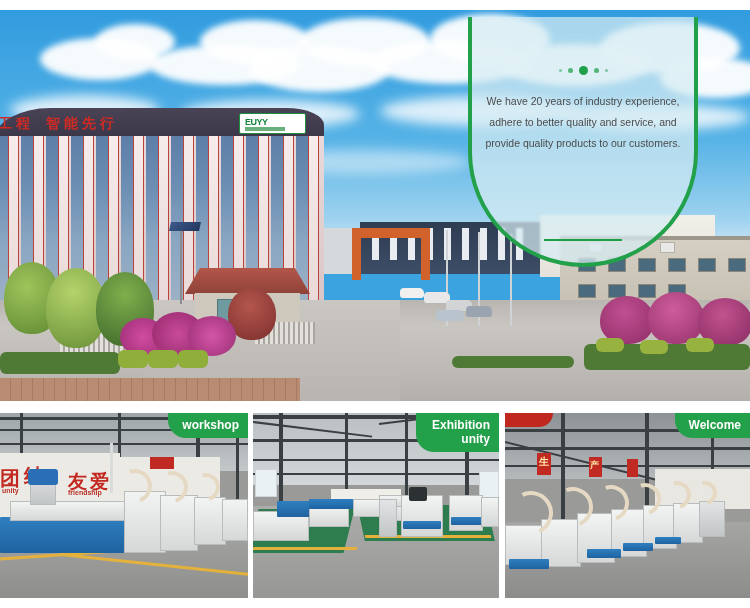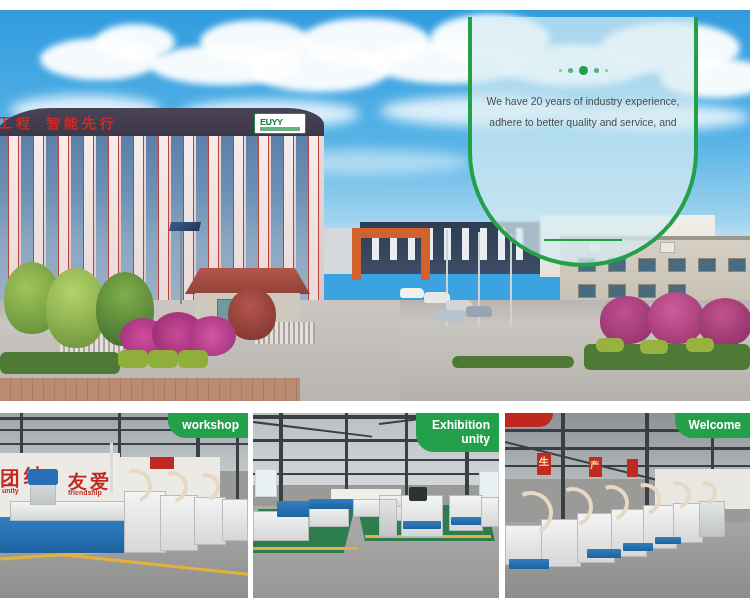--- a/index.html
+++ b/index.html
@@ -20,21 +20,21 @@
   
   .bldg-main { position:absolute; left:-6px; top:108px; width:330px; height:205px; }
   .bldg-band { position:absolute; left:0; top:0; width:330px; height:32px;
       background:linear-gradient(to bottom,#4a4356,#3b3548); border-radius:60px 40px 0 0/34px 18px 0 0; }
   .bldg-face { position:absolute; left:0; top:28px; width:330px; height:178px;
       background:linear-gradient(to bottom,#e9d9da 0%,#e2cfd0 50%,#d9c4c5 100%); }
   .col { position:absolute; top:0; width:11px; height:100%;
       background:linear-gradient(to bottom,#f5eceb,#e8d8d7); border-left:1px solid #b9423a; border-right:1px solid #b9423a; }
   .glass { position:absolute; top:0; width:12px; height:100%;
       background:linear-gradient(to bottom,#5d7fa8 0%,#6d8fb4 30%,#8aa6c2 60%,#9fb3c6 100%); }
-  .logo-sign { position:absolute; right:18px; top:5px; width:52px; height:21px; background:#fff;
+  .logo-sign { position:absolute; right:18px; top:5px; width:67px; height:21px; background:#fff;
       border:1px solid #1c8f3f; border-radius:2px; }
   .logo-sign .lg { position:absolute; left:5px; top:3px; font-size:9px; font-weight:bold; color:#12833a; letter-spacing:-.5px; }
   .logo-sign .lgs { position:absolute; left:5px; bottom:2px; width:40px; height:4px; background:#2a8f45; opacity:.7; }
   .cn-red { position:absolute; color:#cf2b24; font-weight:bold; font-size:14px; top:7px; letter-spacing:4px; }
 
   .bldg-right { position:absolute; left:360px; top:222px; width:180px; height:52px;
       background:linear-gradient(to bottom,#2f3d52,#3c4d66); }
   .bldg-right2 { position:absolute; left:300px; top:228px; width:70px; height:46px; background:#d6d9dc; }
   .wstripe { position:absolute; top:6px; width:7px; height:32px; background:#e9edf1; }
 
@@ -286,20 +286,21 @@
           <span class="dot d-xs"></span>
           <span class="dot d-s"></span>
           <span class="dot d-l"></span>
           <span class="dot d-s"></span>
           <span class="dot d-xs"></span>
         </div>
 
         <div class="about-text">
           <div>We have 20 years of industry experience,</div>
           <div>adhere to better quality and service, and</div>
+          <div>provide quality products to our customers.</div>
         </div>
       </div>
       <div class="about-line"></div>
     </div>
   </div>
 
   <div class="tiles">
 
     <div class="tile t1">
       <div class="shop-ceiling"></div>

